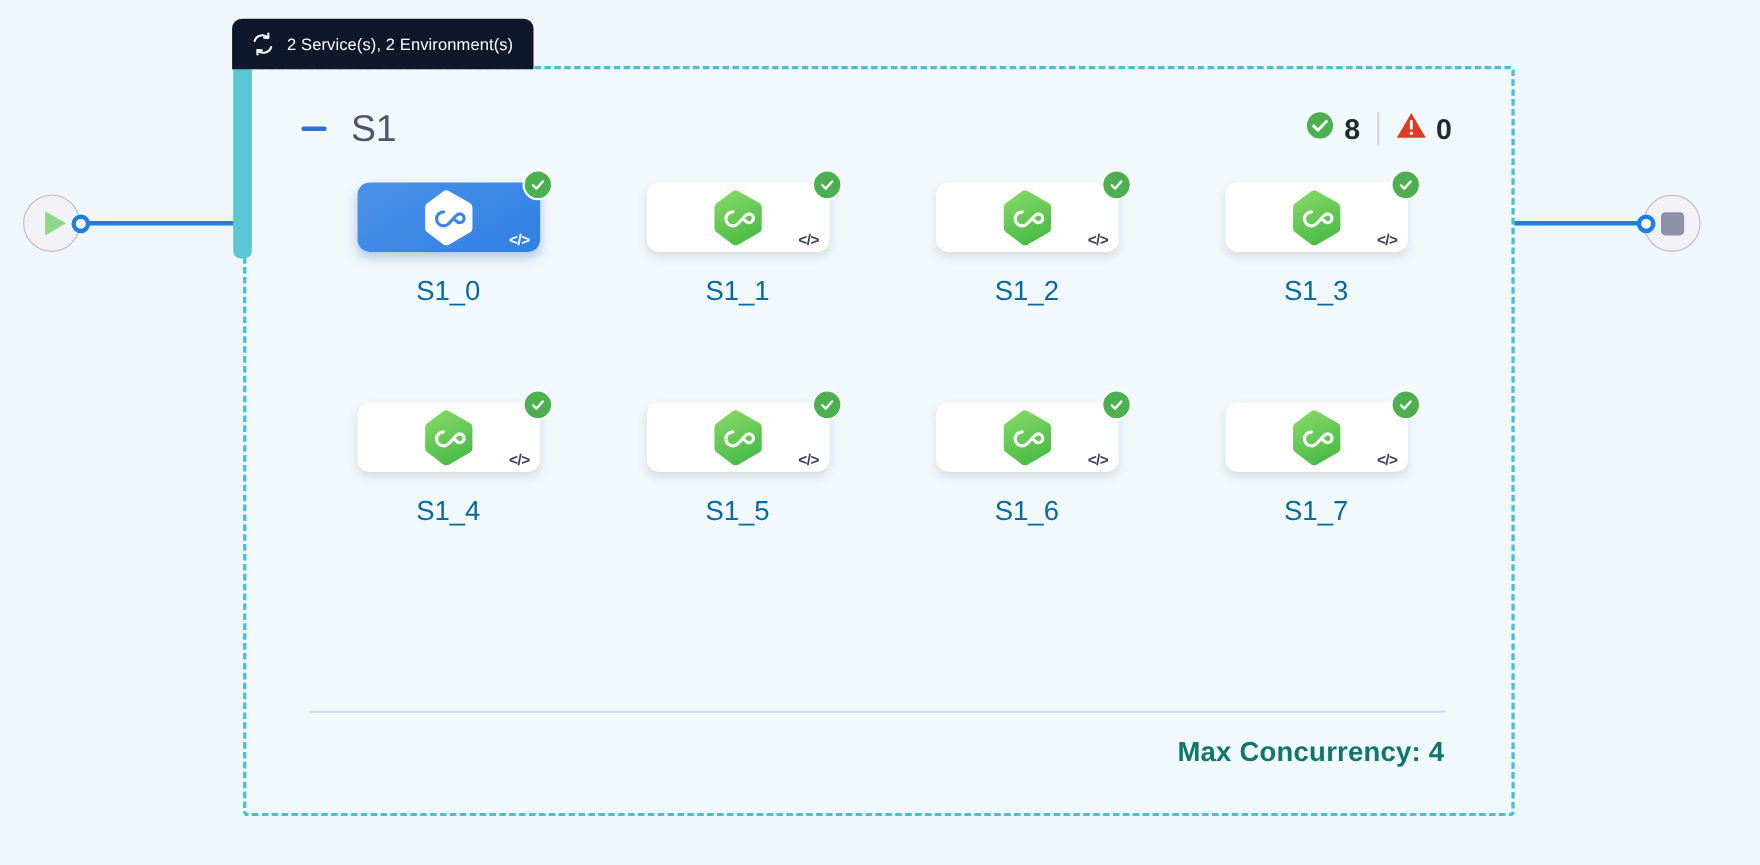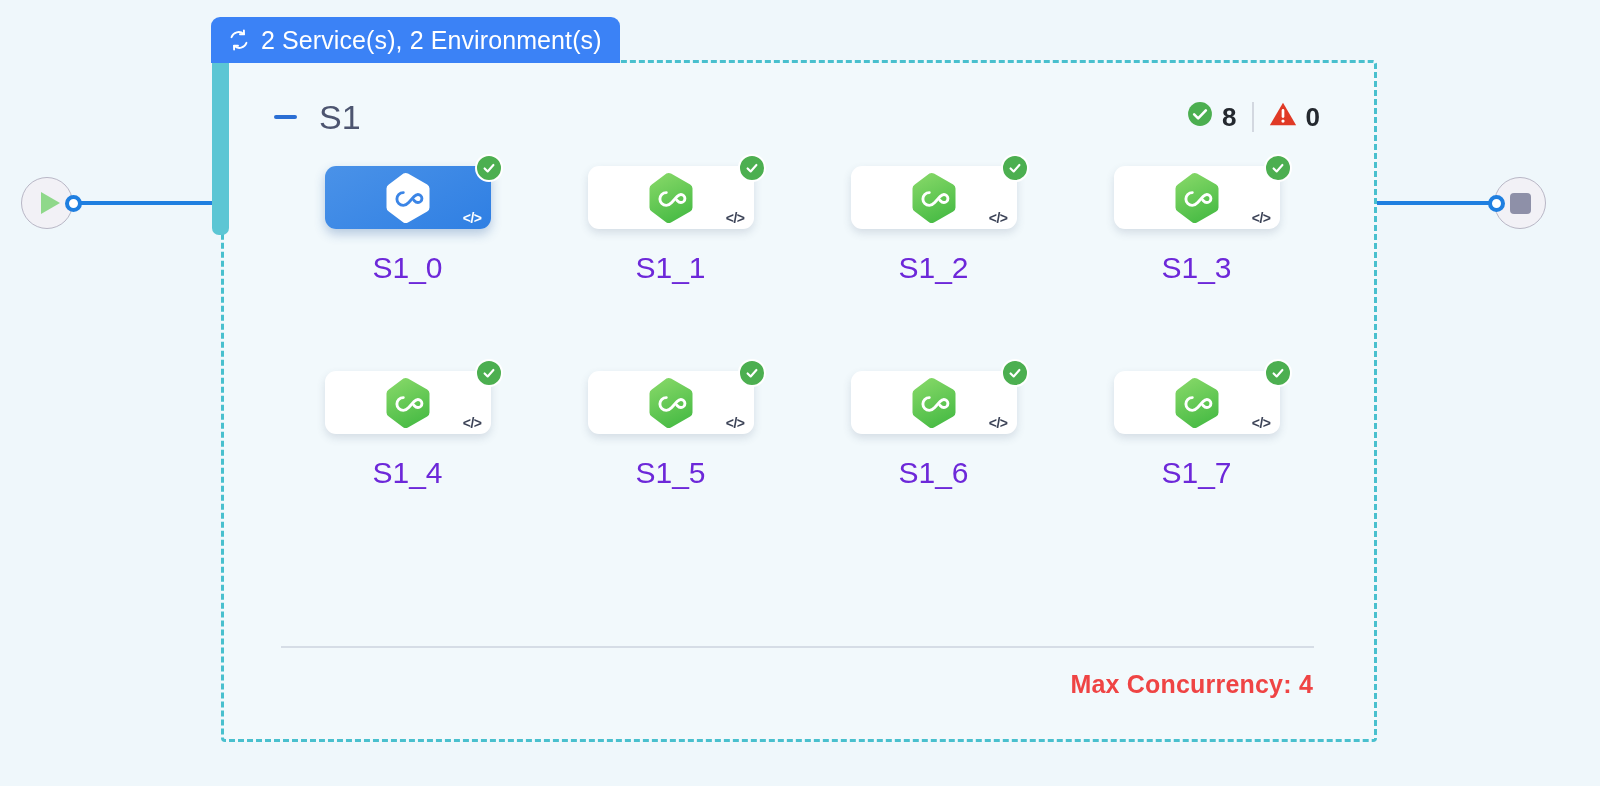--- a/index.html
+++ b/index.html
@@ -104,25 +104,25 @@
   
   #group-badge {
     position: absolute;
     left: 211px;
     top: 17px;
     height: 46px;
     display: flex;
     align-items: center;
     gap: 10px;
     padding: 0 18px 0 16px;
-    background: #3b82f6;
+    background: #0f172a;
     border-top-left-radius: 9px;
     border-top-right-radius: 9px;
     color: #ffffff;
-    font-size: 25px;
+    font-size: 15px;
     font-weight: 500;
     letter-spacing: .1px;
     z-index: 6;
     box-sizing: border-box;
   }
   #group-badge .loop-icon { display: flex; align-items: center; }
 
   
   #group-header {
     position: absolute;
@@ -226,41 +226,41 @@
     font-size: 14px;
     font-weight: 700;
     color: #3b4256;
     line-height: 1;
     letter-spacing: -.5px;
   }
   .node-card.selected .code-icon { color: #ffffff; }
 
   .node-label {
     margin-top: 22px;
-    font-size: 30px;
-    color: #6d28d9;
+    font-size: 25px;
+    color: #0369a1;
     font-weight: 400;
   }
 
   
   #group-divider {
     position: absolute;
     left: 57px;
     right: 60px;
     top: 583px;
     height: 1.5px;
     background: #d6dde6;
   }
   #max-concurrency {
     position: absolute;
     right: 61px;
     top: 607px;
     font-size: 25px;
     font-weight: 700;
-    color: #ef4444;
+    color: #0f766e;
     letter-spacing: .2px;
   }
 </style>
 </head>
 <body>
 
 <div id="canvas">
 
   <div class="edge-line" id="edge-left"></div>
   <div class="edge-line" id="edge-right"></div>

